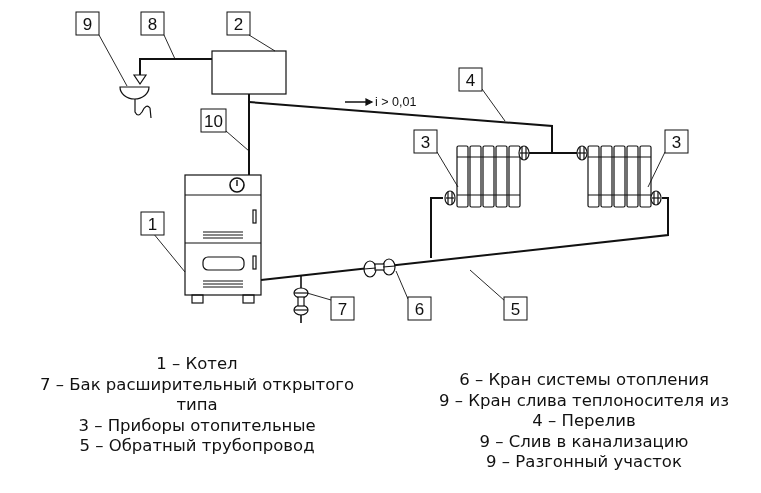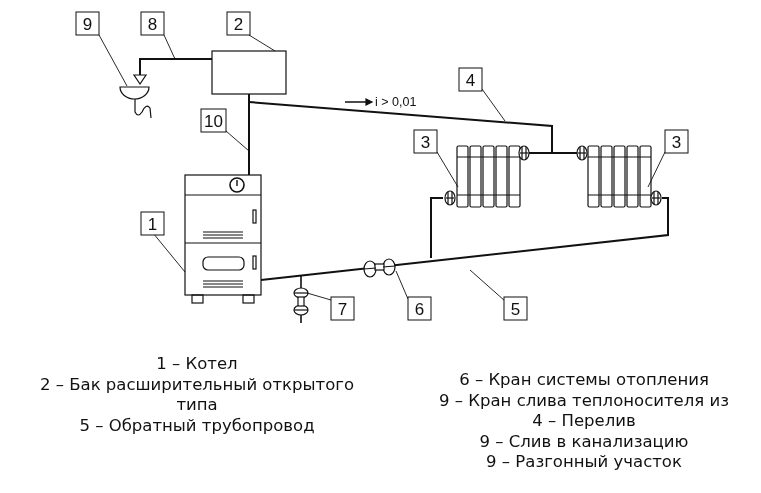--- a/index.html
+++ b/index.html
@@ -181,22 +181,23 @@
       </g>
   </g>
 
   <g class="slope">
     <text x="375" y="106">i &gt; 0,01</text>
   </g>
 </svg>
 
 <div id="legend-left" class="legend">
   <div>1 – Котел</div>
-  <div>2 – Бак расширительный открытого</div>
+  <div>7 – Бак расширительный открытого</div>
   <div>типа</div>
+  <div>3 – Приборы отопительные</div>
   <div>5 – Обратный трубопровод</div>
 </div>
 
 <div id="legend-right" class="legend">
   <div>6 – Кран системы отопления</div>
   <div>9 – Кран слива теплоносителя из</div>
   <div>4 – Перелив</div>
   <div>9 – Слив в канализацию</div>
   <div>9 – Разгонный участок</div>
 </div>

